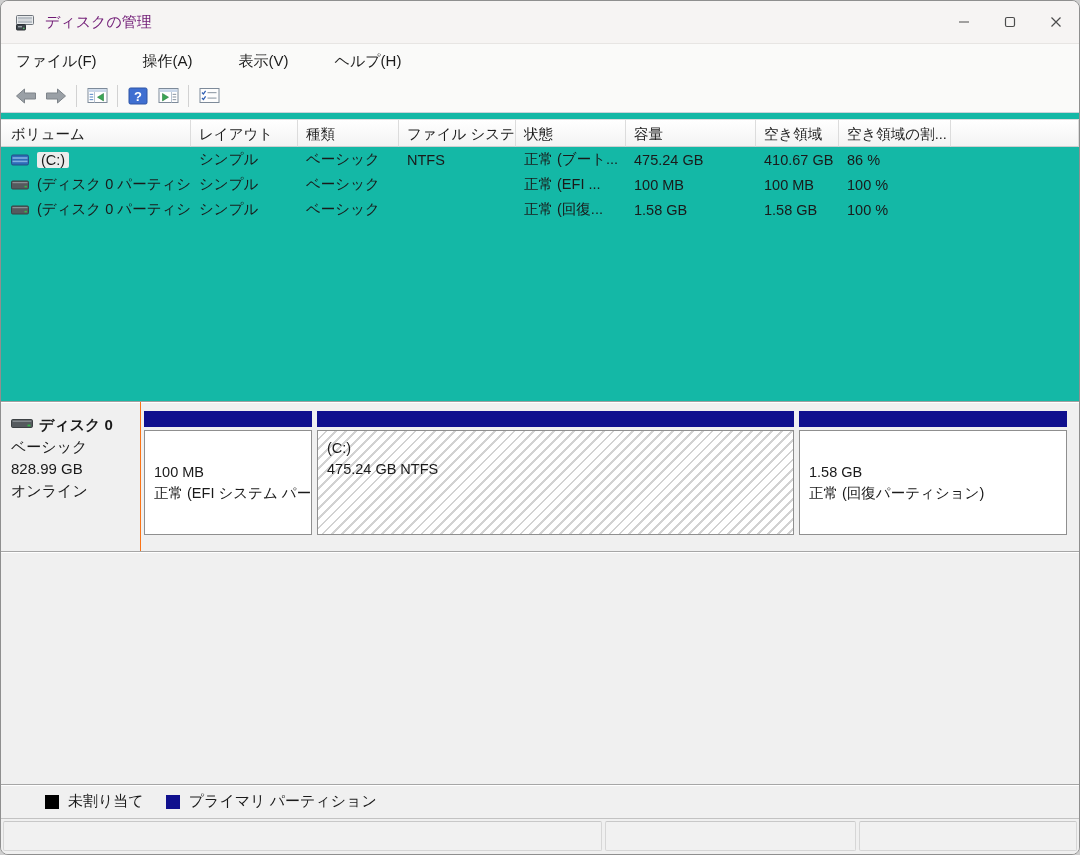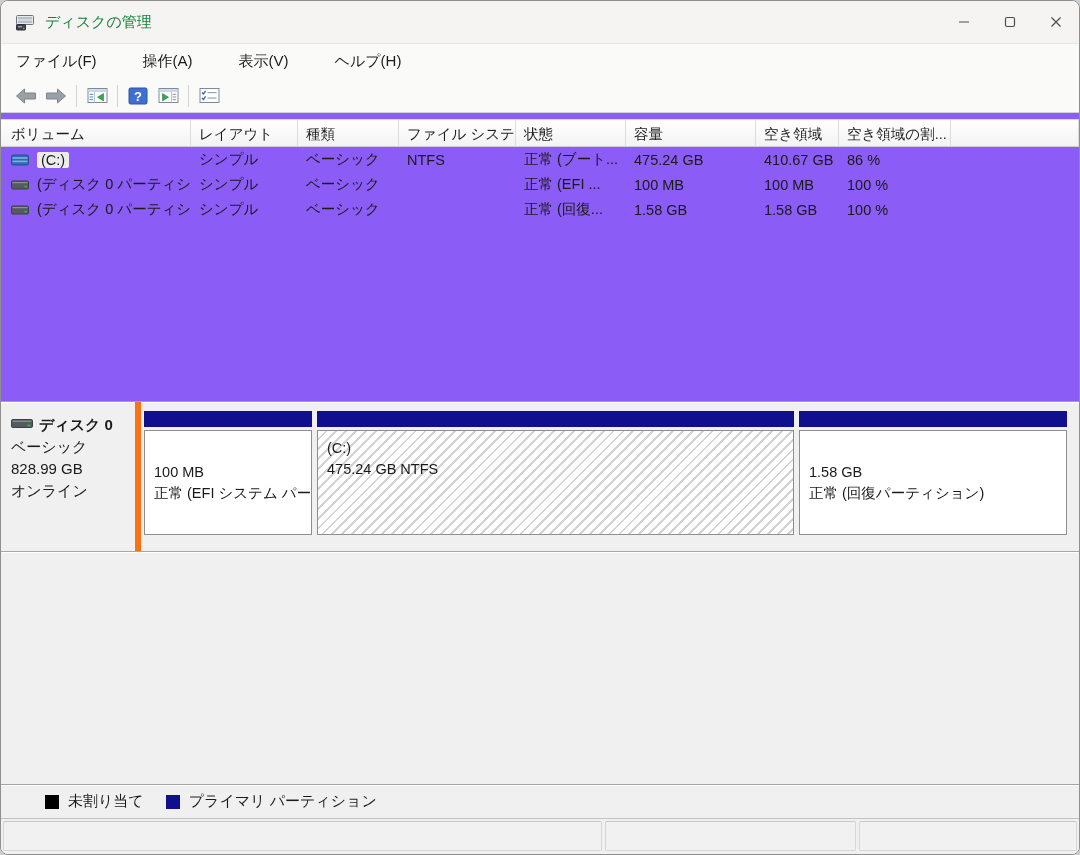--- a/index.html
+++ b/index.html
@@ -5,46 +5,46 @@
   * { margin:0; padding:0; box-sizing:border-box; }
   html,body { width:1080px; height:855px; background:#cfcfcf; font-family:"Liberation Sans","DejaVu Sans",sans-serif; }
   .window {
     width:1080px; height:855px; background:#f0f0f0;
     border:1px solid #8f8f8f; border-radius:8px; overflow:hidden;
     display:flex; flex-direction:column;
   }
   
   .titlebar { height:42px; background:#f6f4f3; display:flex; align-items:center; flex:0 0 auto; }
   .title-icon { margin:0 10px 0 14px; display:flex; }
-  .title-text { font-size:15px; color:#15803d; }
+  .title-text { font-size:15px; color:#701a75; }
   .win-controls { margin-left:auto; display:flex; height:100%; }
   .win-btn { width:46px; height:100%; display:flex; align-items:center; justify-content:center; cursor:default; }
   
   .menubar { height:36px; background:#fafaf9; border-top:1px solid #e7e5e3; display:flex; align-items:center; padding-left:4px; flex:0 0 auto;gap:24px; }
   .menu-item { font-size:15px; color:#1c1c1c; padding:5px 11px; }
   
   .toolbar { height:34px; background:#fafaf9; border-bottom:1px solid #ccd2da; display:flex; align-items:center; padding-left:10px; flex:0 0 auto; }
   .tb-btn { width:30px; height:26px; display:flex; align-items:center; justify-content:center; }
   .tb-sep { width:1px; height:22px; background:#d2d2d2; margin:0 5px; }
   
-  .volume-panel { height:288px; background:#8b5cf6; padding-top:6px; overflow:hidden; flex:0 0 auto; }
+  .volume-panel { height:288px; background:#14b8a6; padding-top:6px; overflow:hidden; flex:0 0 auto; }
   .vheader { display:flex; height:28px; font-size:14.5px; color:#1c1c1c; }
   .vh-cell { background:linear-gradient(#ffffff,#f3f3f3); border-top:1px solid #dcdcdc; border-bottom:1px solid #cfcfcf; border-right:1px solid #dcdcdc; padding:5px 8px 0 8px; white-space:nowrap; overflow:hidden; }
   .vrow { display:flex; height:25px; align-items:center; font-size:14.5px; color:#1a1a1a; }
   .v-cell { padding-left:8px; white-space:nowrap; overflow:hidden; display:flex; align-items:center; }
   .c1 { width:190px; padding-left:10px !important; }
   .c2 { width:107px; } .c3 { width:101px; } .c4 { width:117px; }
   .c5 { width:110px; } .c6 { width:130px; } .c7 { width:83px; }
   .c8 { width:112px; } .c9 { flex:1; }
   .row-icon { margin-right:8px; flex:0 0 auto; display:flex; }
   .pill { background:#ececec; border-radius:2px; padding:0 4px; }
   
   .graph-panel { flex:1 1 auto; background:#f0f0f0; border-top:1px solid #a0a0a0; box-shadow:inset 0 1px 0 #ffffff; overflow:hidden; }
   .disk-row { height:150px; border-bottom:1px solid #a6a6a6; box-shadow:0 1px 0 #ffffff; display:flex; }
-  .disk-label { width:140px; flex:0 0 auto; border-right:6px solid #f97316; padding:12px 6px 0 10px; font-size:15px; color:#1a1a1a; line-height:22px; }
+  .disk-label { width:140px; flex:0 0 auto; border-right:1px solid #f97316; padding:12px 6px 0 10px; font-size:15px; color:#1a1a1a; line-height:22px; }
   .disk-name { display:flex; align-items:center; font-weight:bold; gap:6px; }
   .partitions { flex:1; display:flex; gap:5px; padding:9px 12px 0 3px; }
   .partition { display:flex; flex-direction:column; height:124px; }
   .part-1 { width:168px; flex:0 0 auto; }
   .part-2 { flex:1 1 auto; }
   .part-3 { width:268px; flex:0 0 auto; }
   .strip { height:16px; flex:0 0 auto; }
   .pbody { flex:1; margin-top:3px; border:1px solid #8f8f8f; background:#ffffff; padding:2px 9px; font-size:14.5px; line-height:21px; color:#1a1a1a; white-space:nowrap; overflow:hidden; display:flex; flex-direction:column; }
   .pbody.centered { justify-content:center; }
   .pbody.topped { padding-top:7px; }

